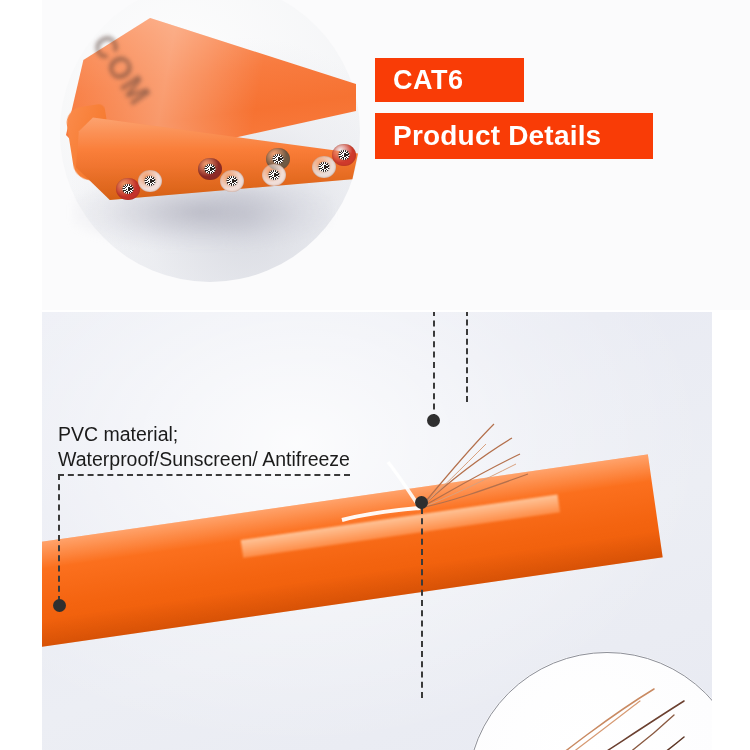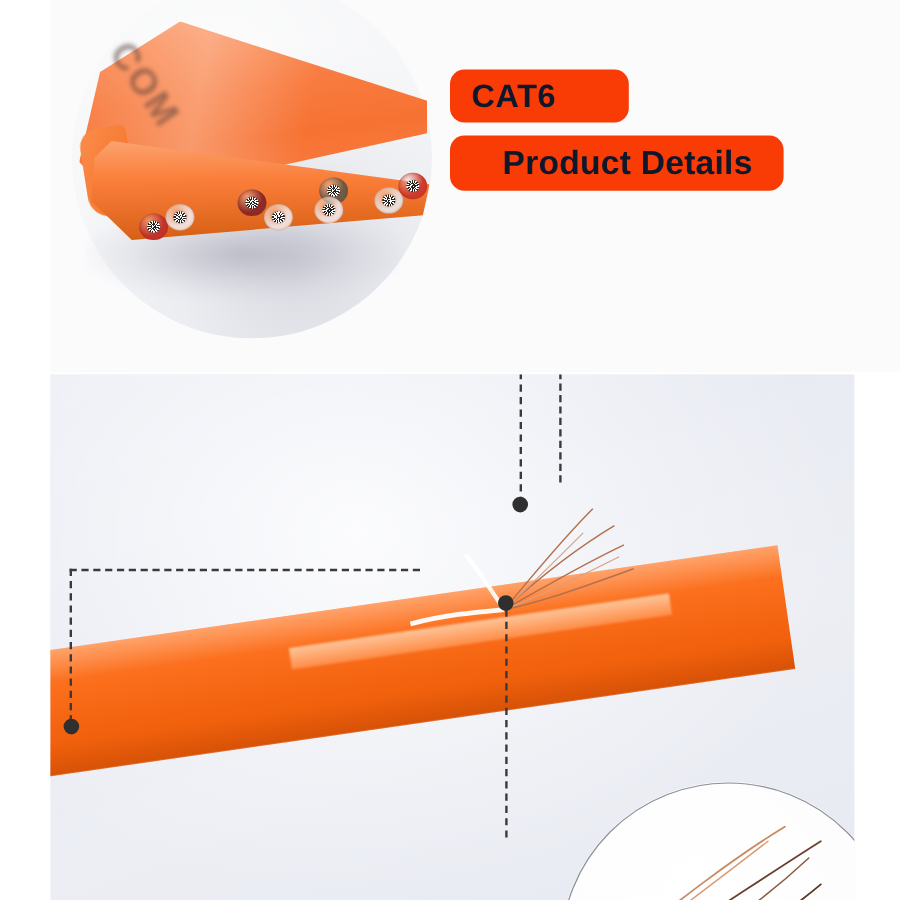--- a/index.html
+++ b/index.html
@@ -95,32 +95,31 @@
   .cable-shadow{
     position:absolute;left:30px;top:188px;width:260px;height:60px;
     background:radial-gradient(ellipse at 50% 40%, rgba(160,160,175,.55) 0%, rgba(190,190,205,.18) 55%, rgba(255,255,255,0) 78%);
     filter:blur(3px);
   }
 
   
   .banner{
     position:absolute;
     display:flex;align-items:center;
-    color:#0f172a;
+    color:#ffffff;
     font-weight:700;
     font-family:"Liberation Sans", sans-serif;
-    border-radius:12px;
   }
   #banner-cat6{
     left:333px;top:58px;width:131px;height:44px;
     padding-left:18px;font-size:27px;letter-spacing:.5px;
   }
   #banner-product{
     left:333px;top:113px;width:260px;height:46px;
-    padding-left:18px;font-size:28px;letter-spacing:.2px;justify-content:center;
+    padding-left:18px;font-size:28px;letter-spacing:.2px;
   }
 
   
   .bottom-panel{
     position:absolute;left:42px;top:312px;width:670px;height:438px;
     background:linear-gradient(160deg,#eceef5 0%,#e9ebf3 30%,#eceef4 60%,#e8eaf2 100%);
     overflow:hidden;
   }
   .bp-light{
     position:absolute;left:0;top:0;width:670px;height:438px;
@@ -276,14 +275,16 @@
     <div class="vline" style="left:379px;top:196px;height:190px;"></div>
 
     <div class="hline" style="left:16px;top:162px;width:292px;"></div>
     <div class="vline" style="left:16px;top:162px;height:128px;"></div>
 
     <div class="dot" style="left:385px;top:102px;"></div>
     <div class="dot" style="left:373px;top:184px;"></div>
     <div class="dot" style="left:11px;top:287px;"></div>
   </div>
 
+  <div class="anno" id="anno-pvc">PVC material;
+Waterproof/Sunscreen/ Antifreeze</div>
 
 </div>
 
 </body></html>

